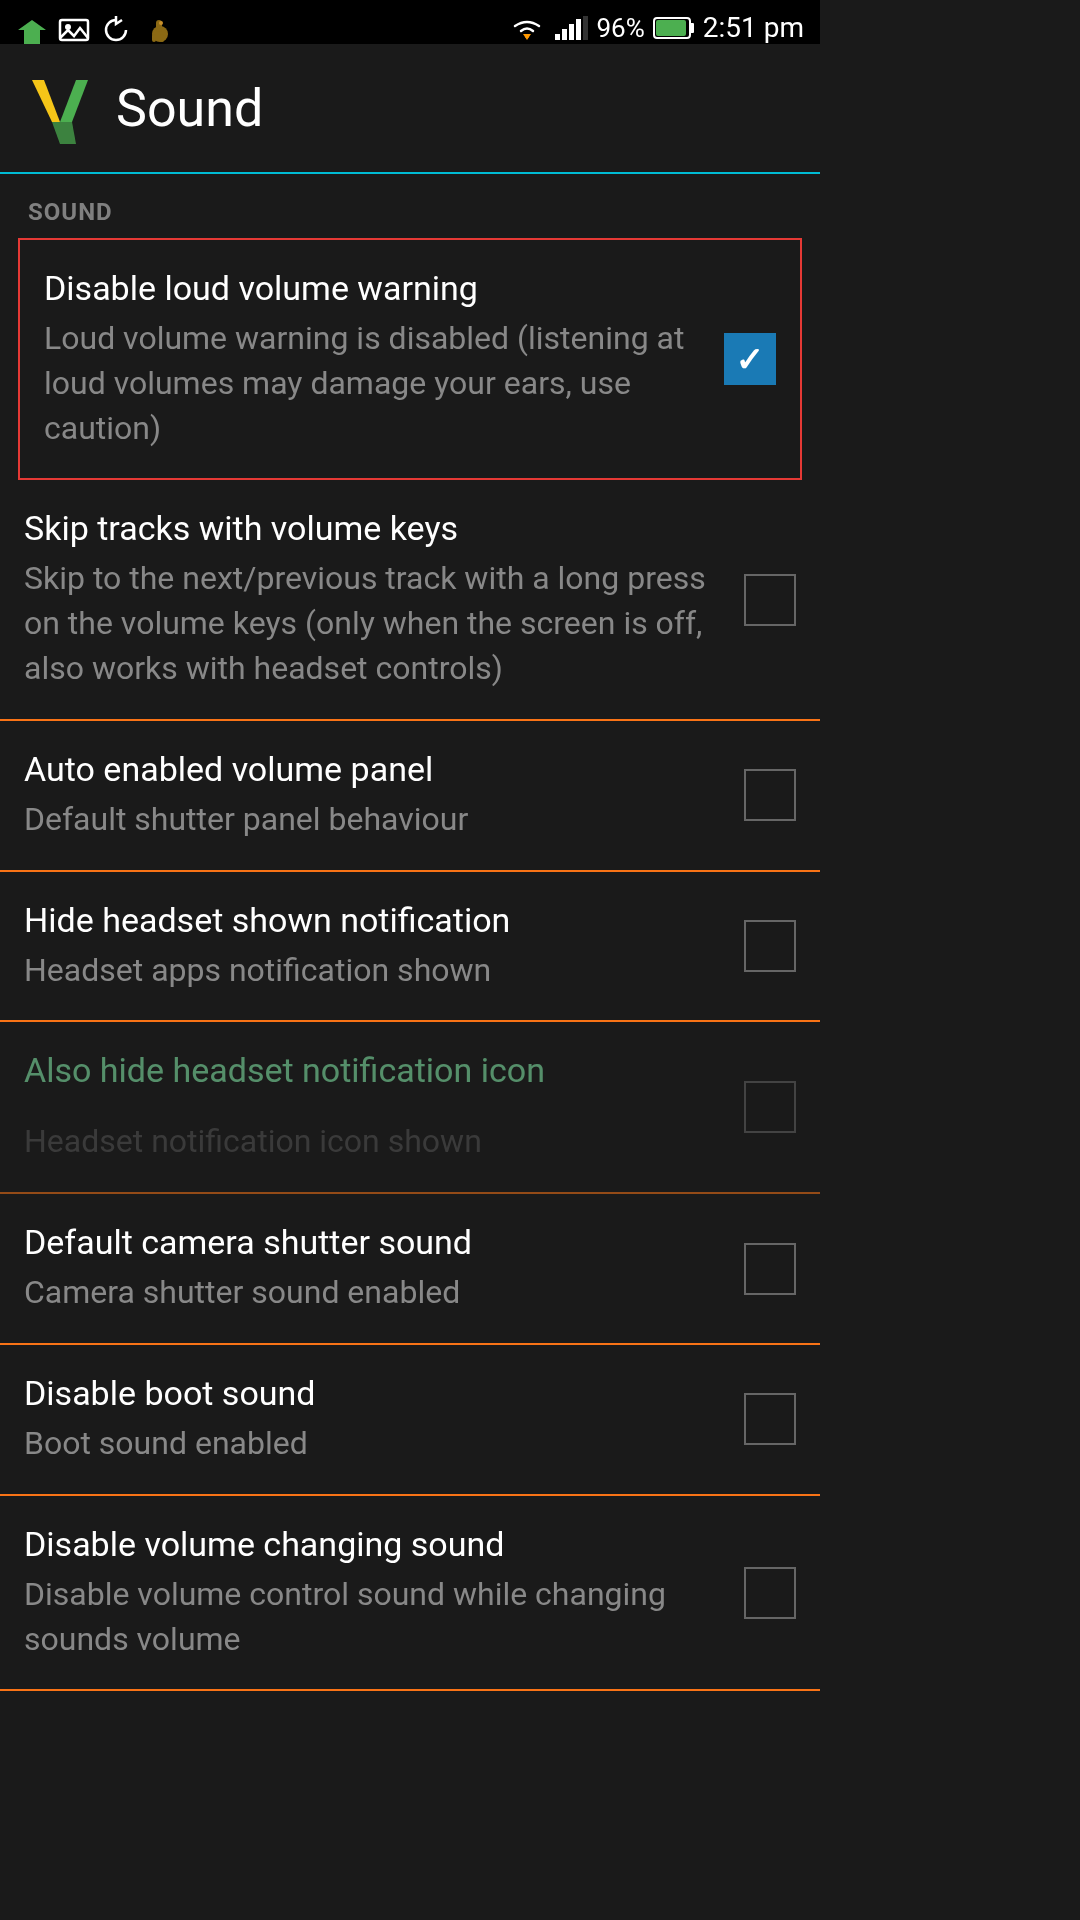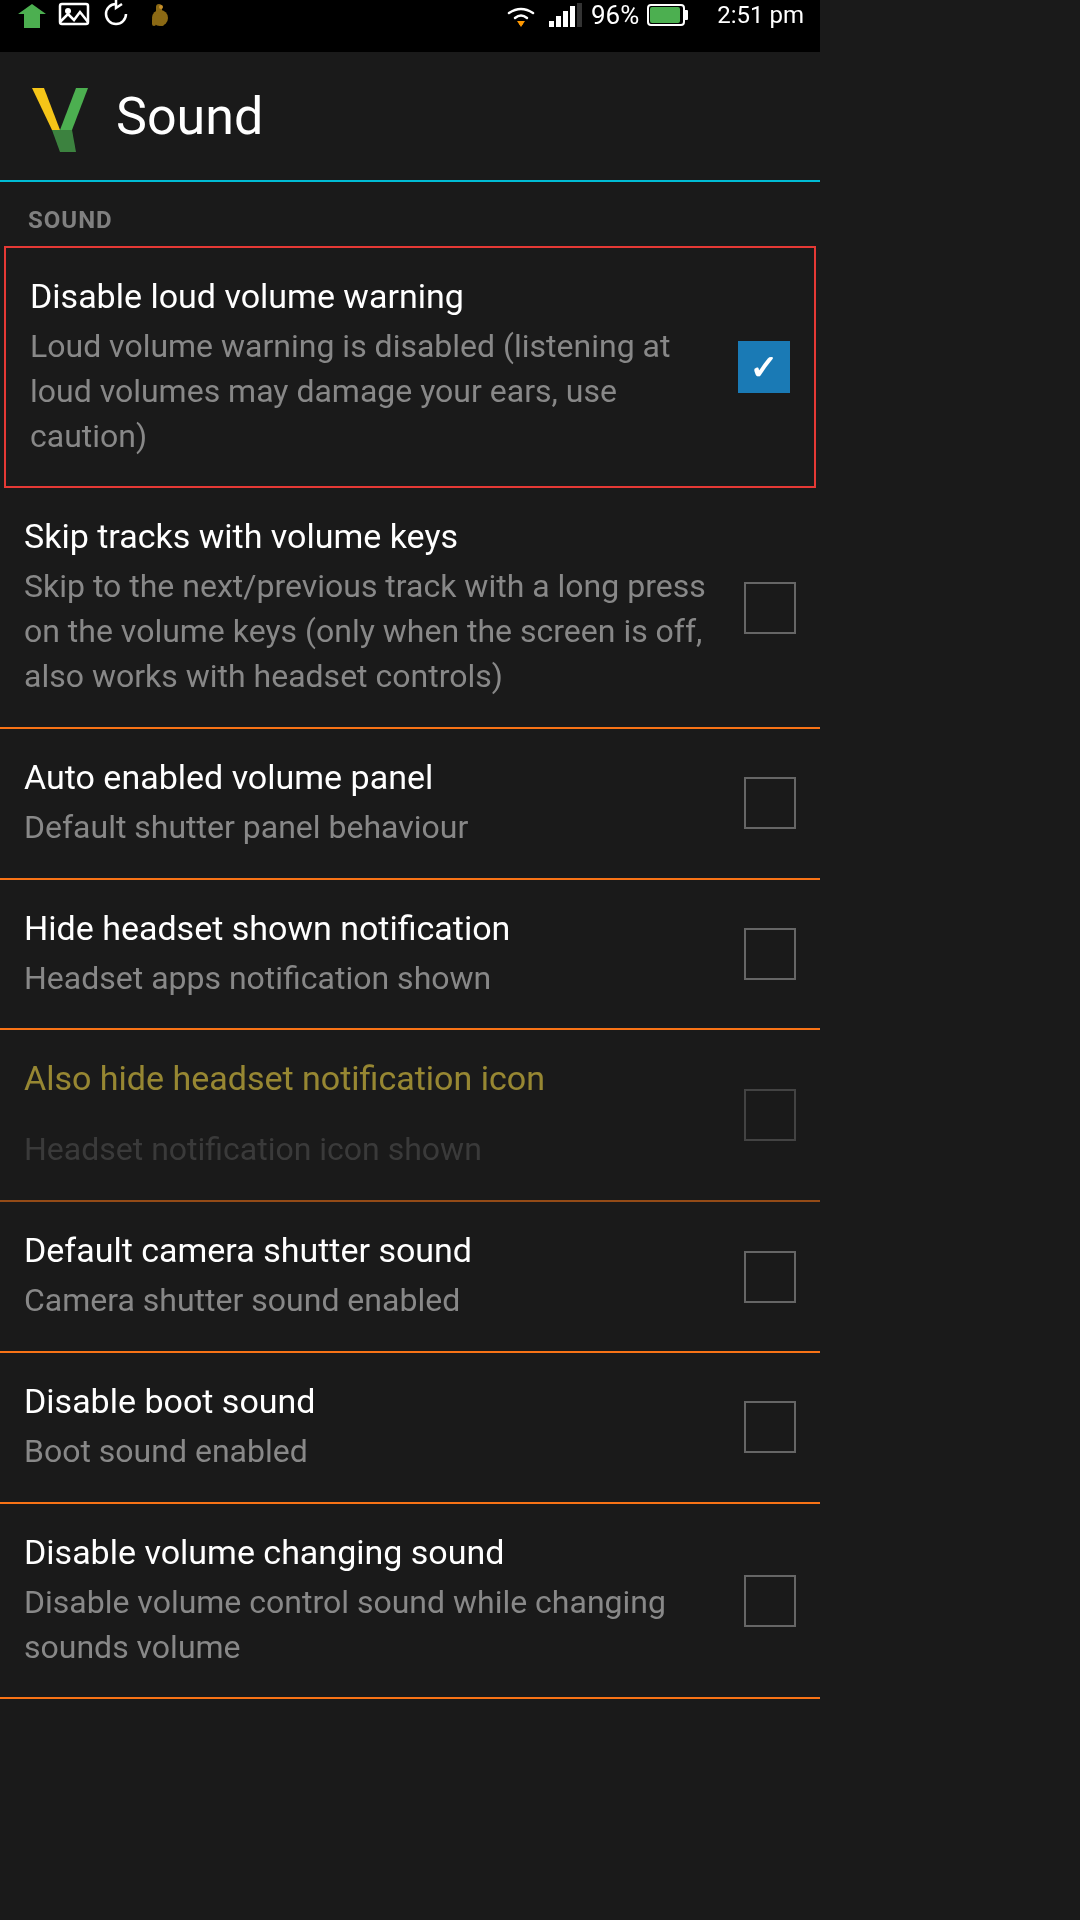--- a/index.html
+++ b/index.html
@@ -9,23 +9,23 @@
       min-height: 1920px;
       background-color: #1a1a1a;
       font-family: 'Roboto', Arial, sans-serif;
       color: #ffffff;
       overflow-x: hidden;
     }
 
     
     .status-bar {
       background-color: #000000;
-      height: 52px;
-      display: flex;
-      align-items: flex-start;
+      height: 44px;
+      display: flex;
+      align-items: flex-end;
       justify-content: space-between;
       padding: 0 16px;
     }
 
     .status-bar-left {
       display: flex;
       align-items: center;
       gap: 10px;
     }
 
@@ -73,37 +73,37 @@
       display: flex;
       align-items: center;
       padding: 28px 24px;
       border-bottom: 2px solid #f97316;
       cursor: pointer;
       position: relative;
     }
 
     .settings-item.highlighted {
       border: 2.5px solid #e53935;
-      margin: 0 4px;
+      margin: 0 18px;
     }
 
     .settings-item-text {
       flex: 1;
       padding-right: 20px;
     }
 
     .settings-item-title {
       font-size: 34px;
       font-weight: 400;
       color: #ffffff;
       margin-bottom: 8px;
     }
 
     .settings-item-title.dimmed {
-      color: #fde047;
+      color: #86efac;
     }
 
     .settings-item-subtitle {
       font-size: 32px;
       color: #888888;
       line-height: 1.4;
     }
 
     .settings-item-subtitle.dimmed {
       color: #555555;
@@ -183,21 +183,21 @@
     </svg>
 
     <span style="font-size:26px;">96%</span>
 
     <svg width="42" height="26" viewBox="0 0 42 26" fill="none">
       <rect x="1" y="3" width="36" height="20" rx="3" stroke="#ffffff" stroke-width="2" fill="none"></rect>
       <rect x="37" y="8" width="4" height="10" rx="1" fill="#ffffff"></rect>
       <rect x="3" y="5" width="30" height="16" rx="2" fill="#4caf50"></rect>
     </svg>
 
-    <span style="font-size:24px; margin-left:20px;">2:51 pm</span>
+    <span style="font-size:28px; margin-left:0;">2:51 pm</span>
   </div>
 </div>
 
 <div class="app-header">
 
   <div class="app-logo">
     <svg width="72" height="72" viewBox="0 0 72 72" fill="none">
 
       <path d="M8 8 L20 8 L36 50 L28 50 Z" fill="#f5c518"></path>
 

